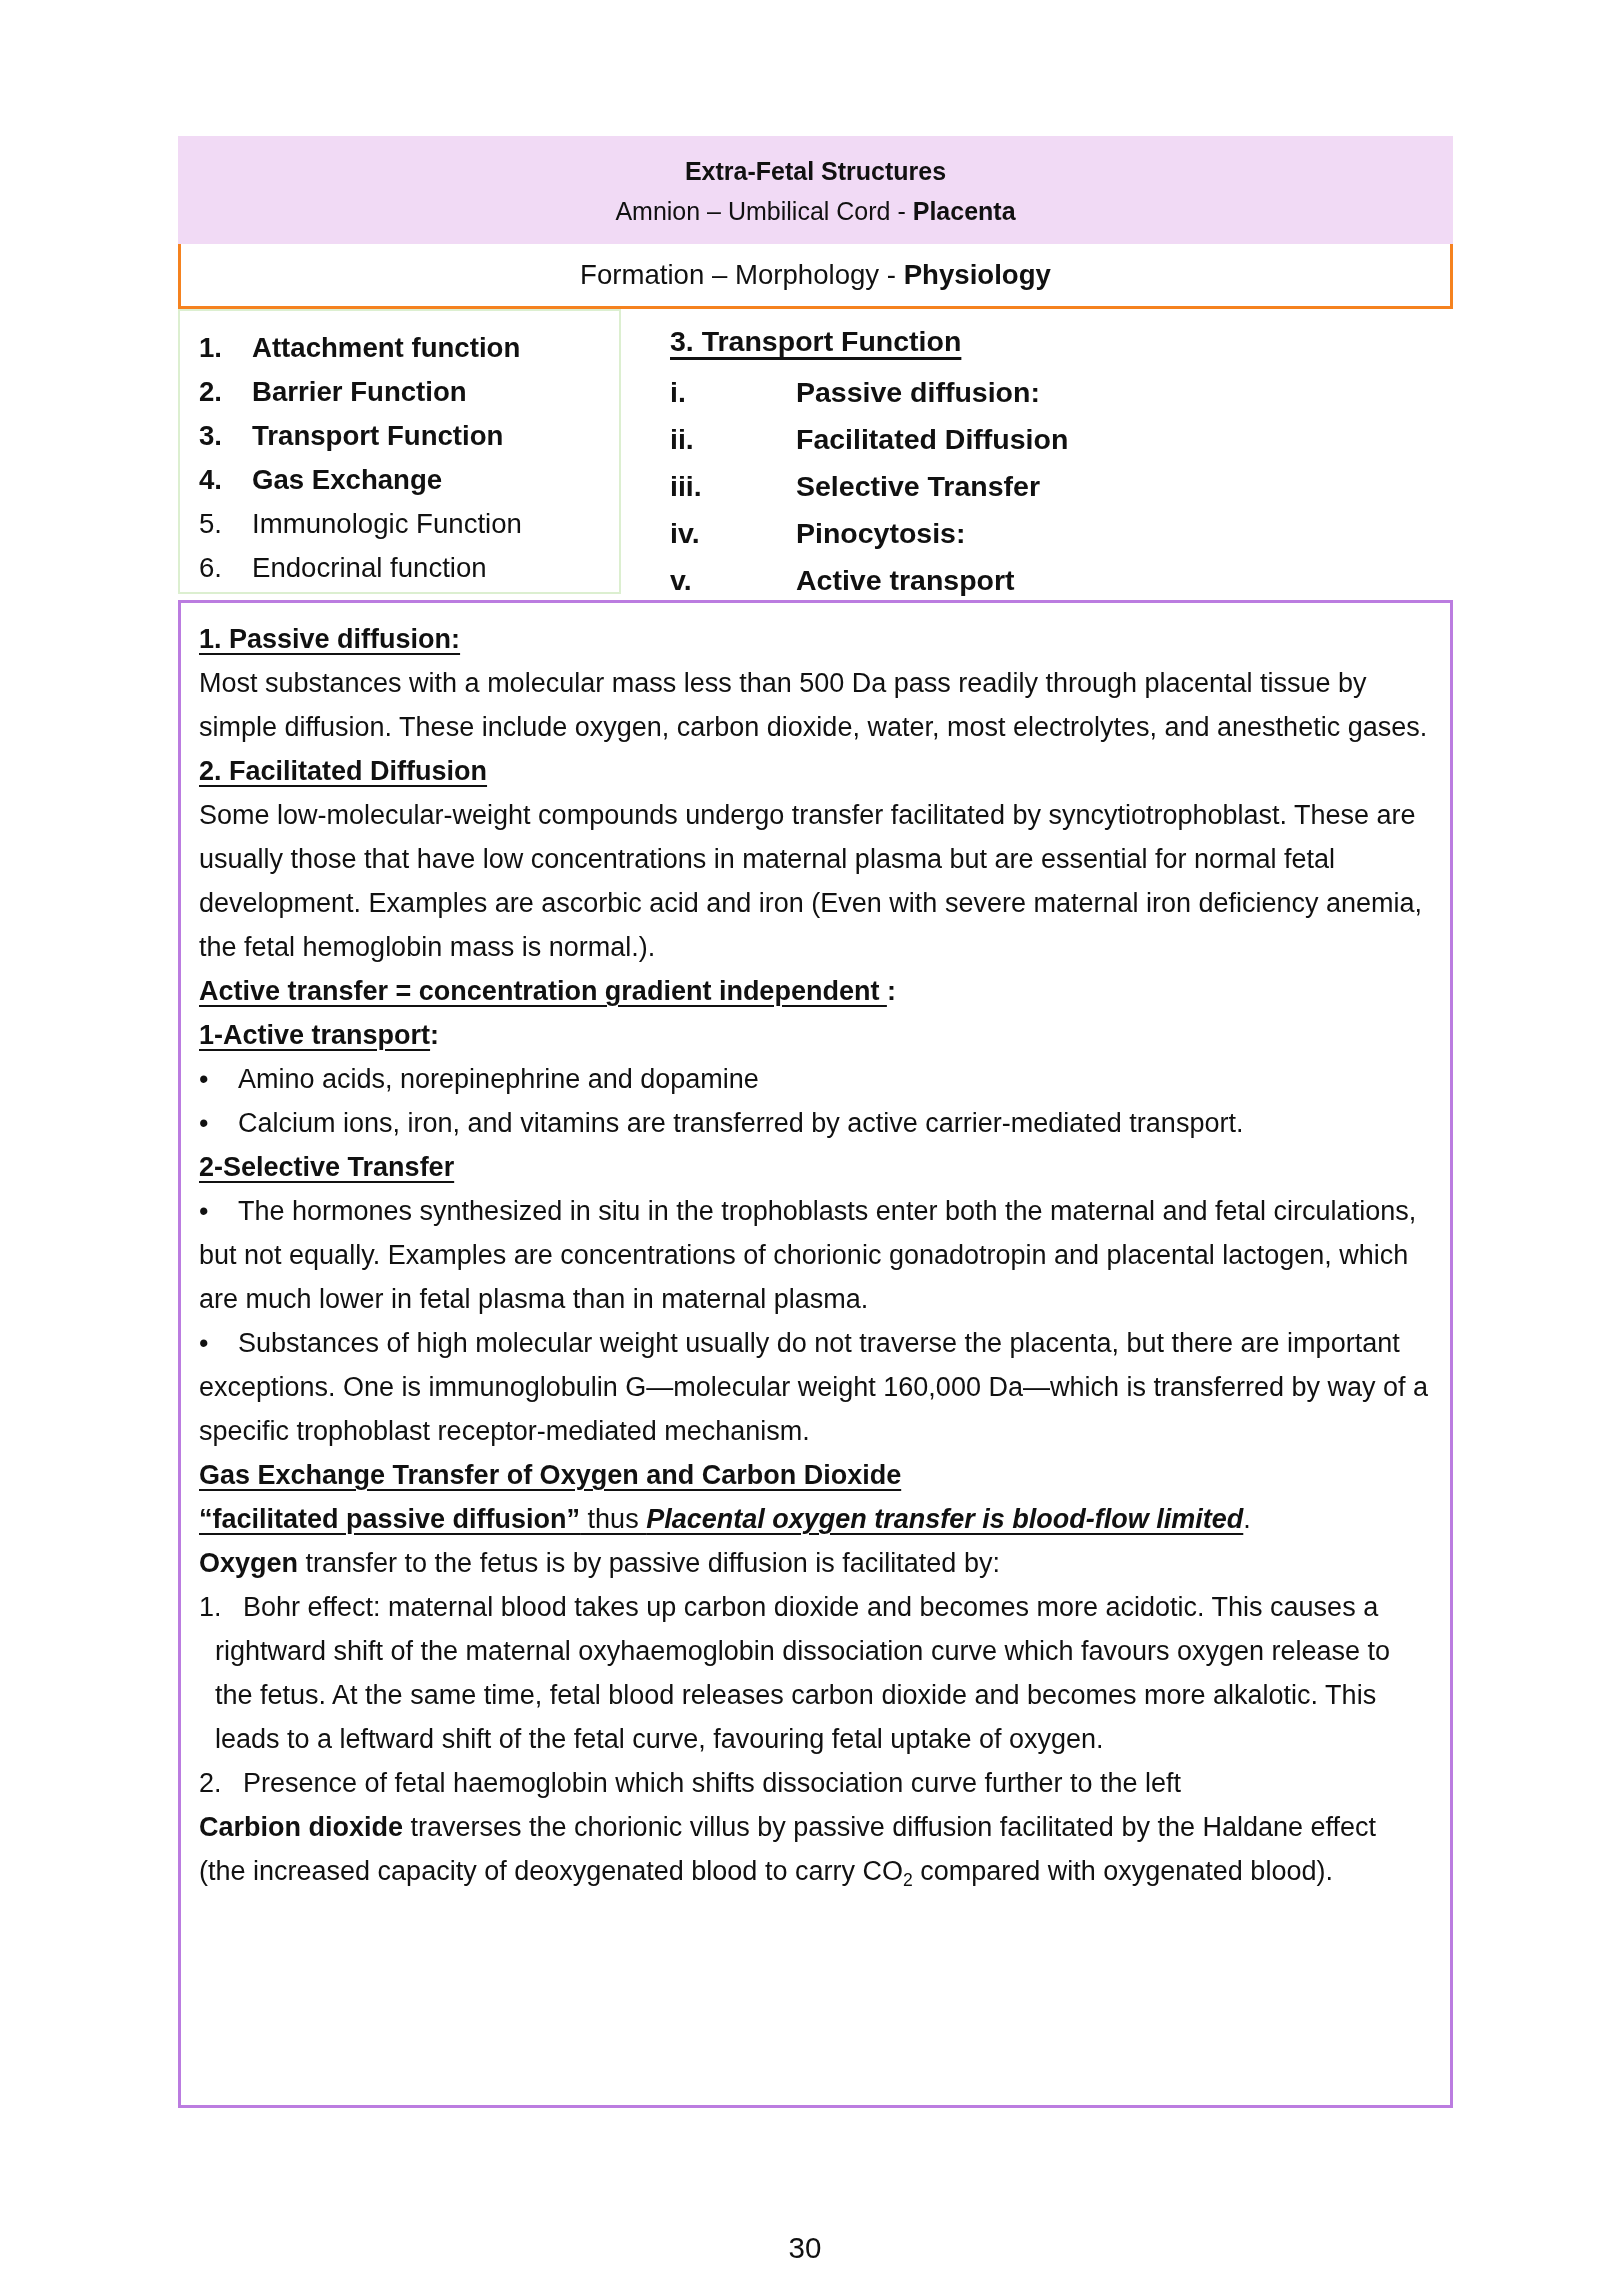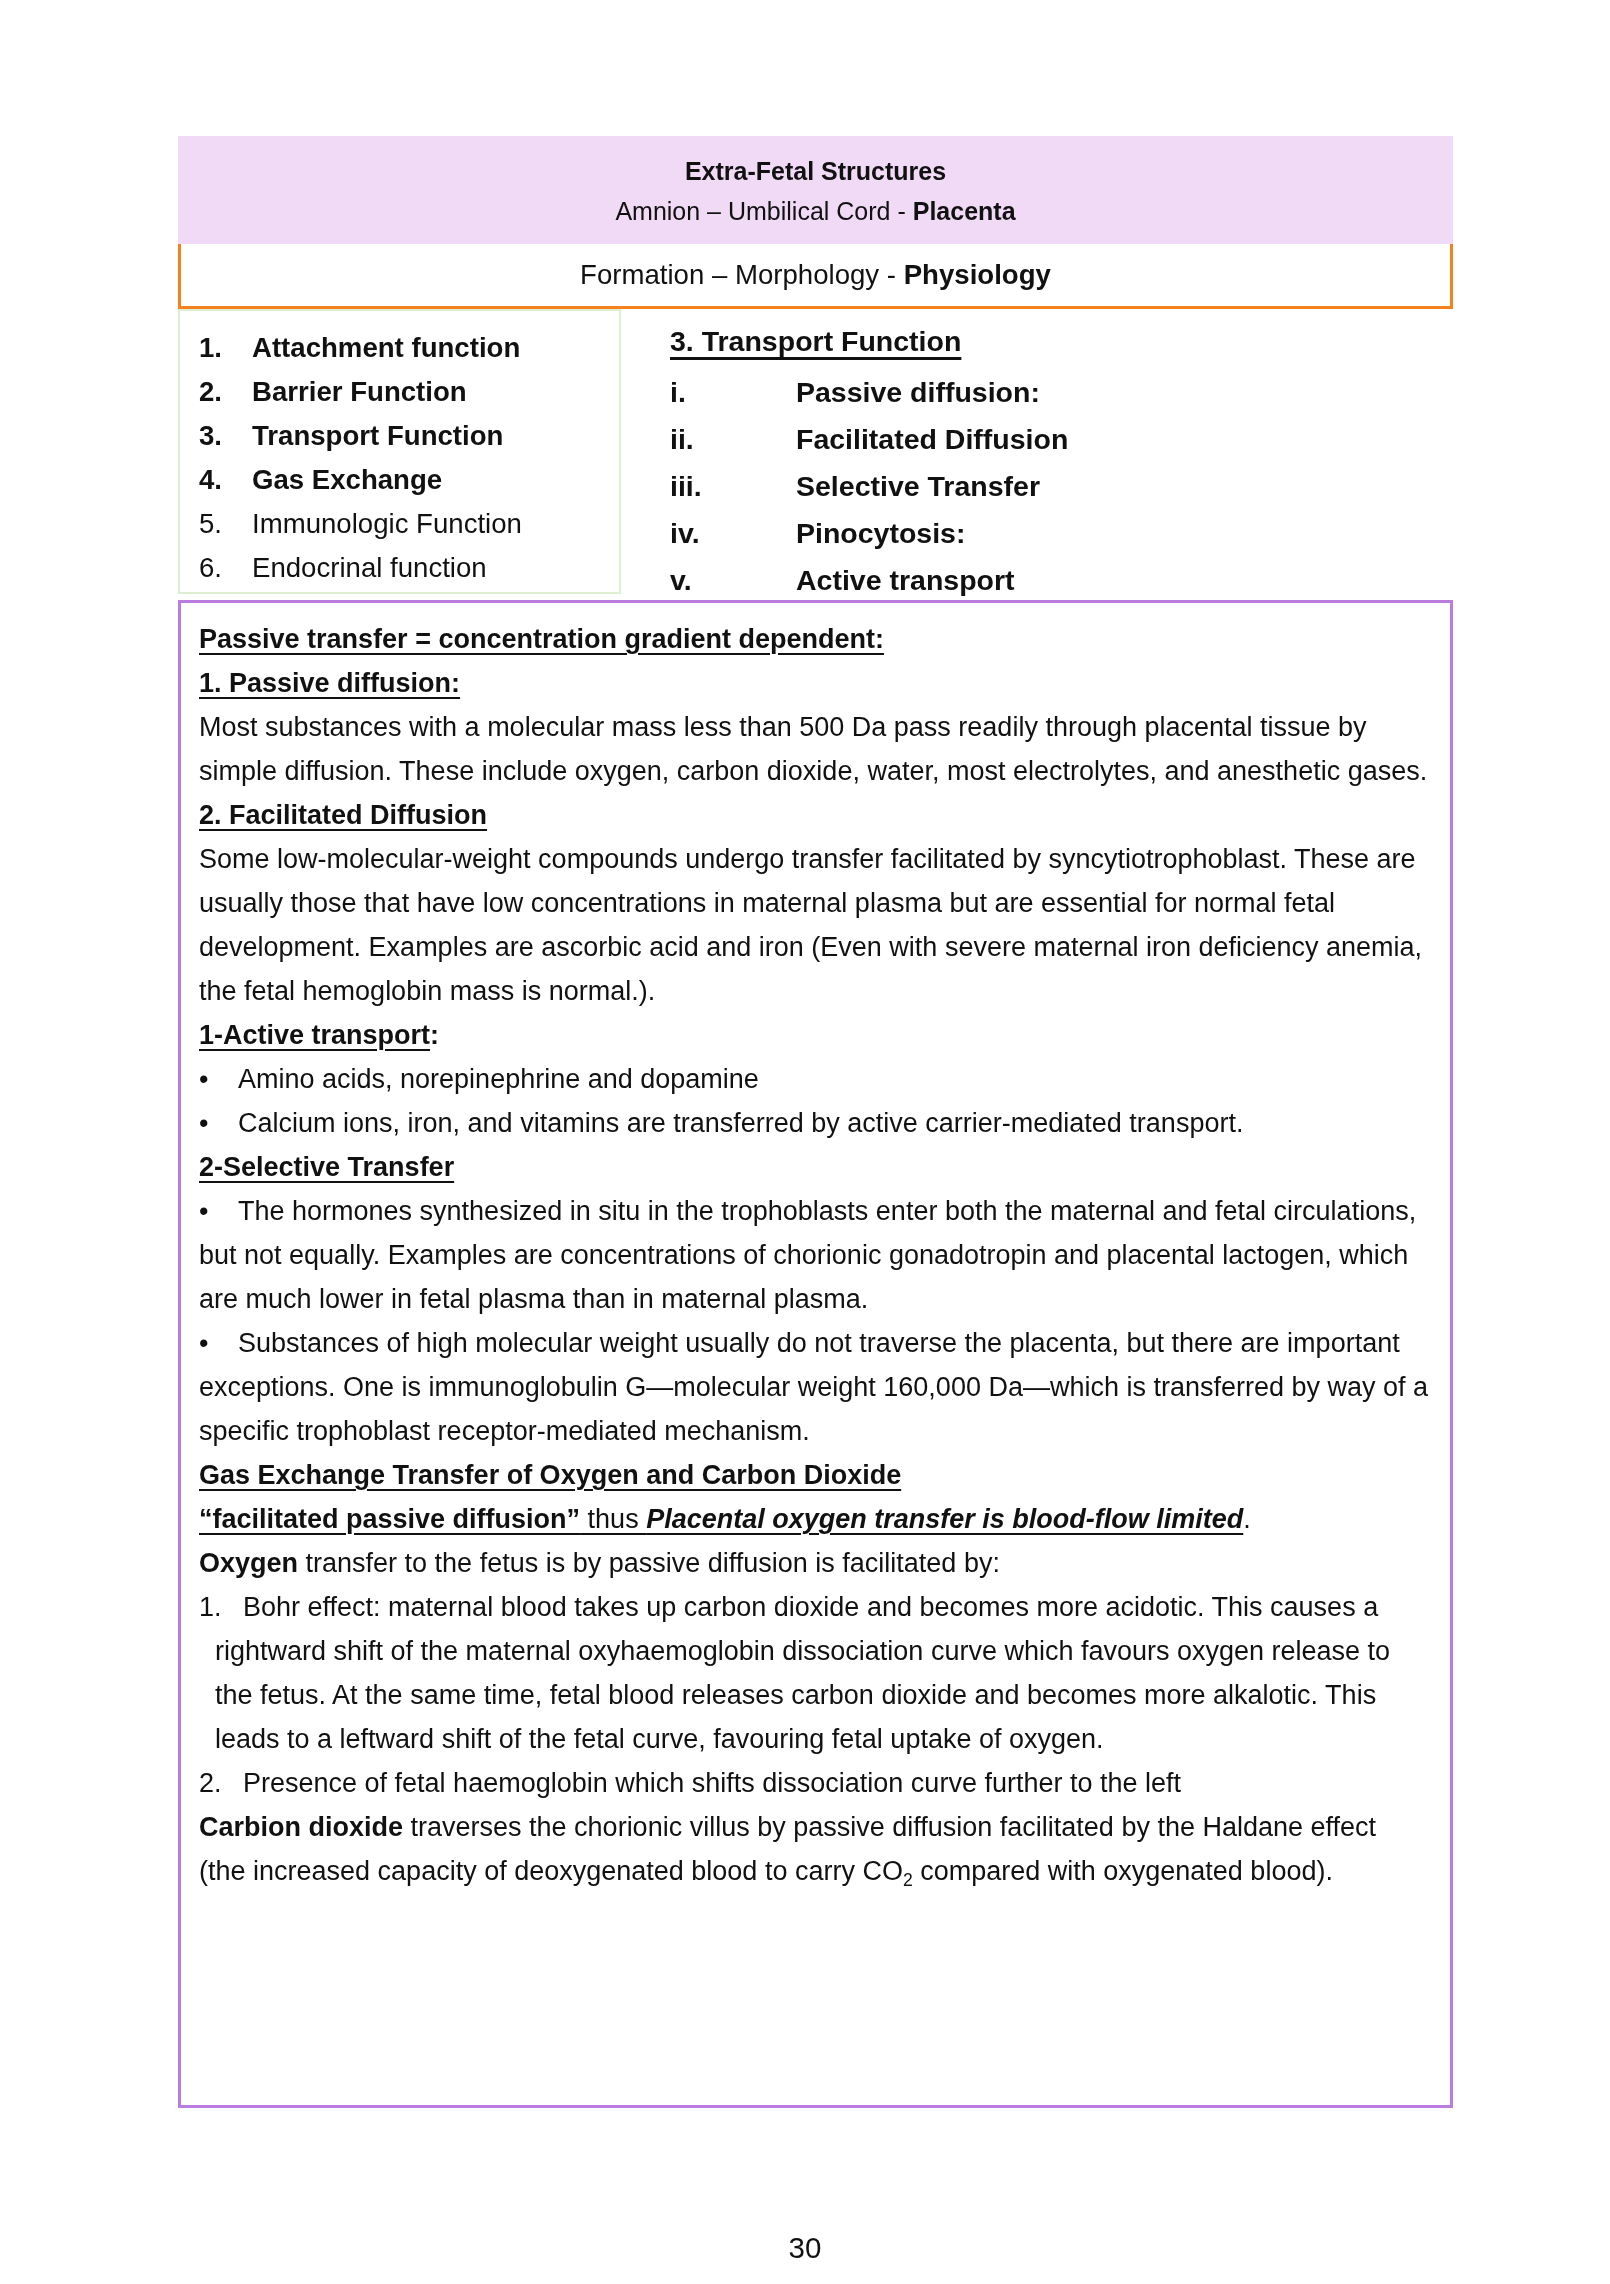--- a/index.html
+++ b/index.html
@@ -128,25 +128,25 @@
           </div>
           <div class="tr-item">
             <span class="rnum">v.</span>
             <span class="tlabel">Active transport</span>
           </div>
         </div>
     </div>
   </div>
 
   <div class="body-box" id="body-box">
-      <div class="para"><span class="b u">Passive transfer = concentration gradient dependent:</span></div>
       <div class="para"><span class="b u">1. Passive diffusion:</span></div>
       <div class="para"><span>Most substances with a molecular mass less than 500 Da pass readily through placental tissue by simple diffusion. These include oxygen, carbon dioxide, water, most electrolytes, and anesthetic gases.</span></div>
       <div class="para"><span class="b u">2. Facilitated Diffusion</span></div>
       <div class="para"><span>Some low-molecular-weight compounds undergo transfer facilitated by syncytiotrophoblast. These are usually those that have low concentrations in maternal plasma but are essential for normal fetal development. Examples are ascorbic acid and iron (Even with severe maternal iron deficiency anemia, the fetal hemoglobin mass is normal.).</span></div>
+      <div class="para"><span class="b u">Active transfer = concentration gradient independent </span><span class="b">:</span></div>
       <div class="para"><span class="b u">1-Active transport</span><span class="b">:</span></div>
       <div class="para"><span class="bullet-marker">•</span><span>Amino acids, norepinephrine and dopamine</span></div>
       <div class="para"><span class="bullet-marker">•</span><span>Calcium ions, iron, and vitamins are transferred by active carrier-mediated transport.</span></div>
       <div class="para"><span class="b u">2-Selective Transfer</span></div>
       <div class="para"><span class="bullet-marker">•</span><span>The hormones synthesized in situ in the trophoblasts enter both the maternal and fetal circulations, but not equally. Examples are concentrations of chorionic gonadotropin and placental lactogen, which are much lower in fetal plasma than in maternal plasma.</span></div>
       <div class="para"><span class="bullet-marker">•</span><span>Substances of high molecular weight usually do not traverse the placenta, but there are important exceptions. One is immunoglobulin G—molecular weight 160,000 Da—which is transferred by way of a specific trophoblast receptor-mediated mechanism.</span></div>
       <div class="para"><span class="b u">Gas Exchange Transfer of Oxygen and Carbon Dioxide</span></div>
       <div class="para"><span class="b u">“facilitated passive diffusion”</span><span class="u"> thus </span><span class="b u i">Placental oxygen transfer is blood-flow limited</span><span>.</span></div>
       <div class="para"><span class="b">Oxygen</span><span> transfer to the fetus is by passive diffusion is facilitated by:</span></div>
       <div class="para hang"><span class="pnum">1.</span><span>Bohr effect: maternal blood takes up carbon dioxide and becomes more acidotic. This causes a rightward shift of the maternal oxyhaemoglobin dissociation curve which favours oxygen release to the fetus. At the same time, fetal blood releases carbon dioxide and becomes more alkalotic. This leads to a leftward shift of the fetal curve, favouring fetal uptake of oxygen.</span></div>

